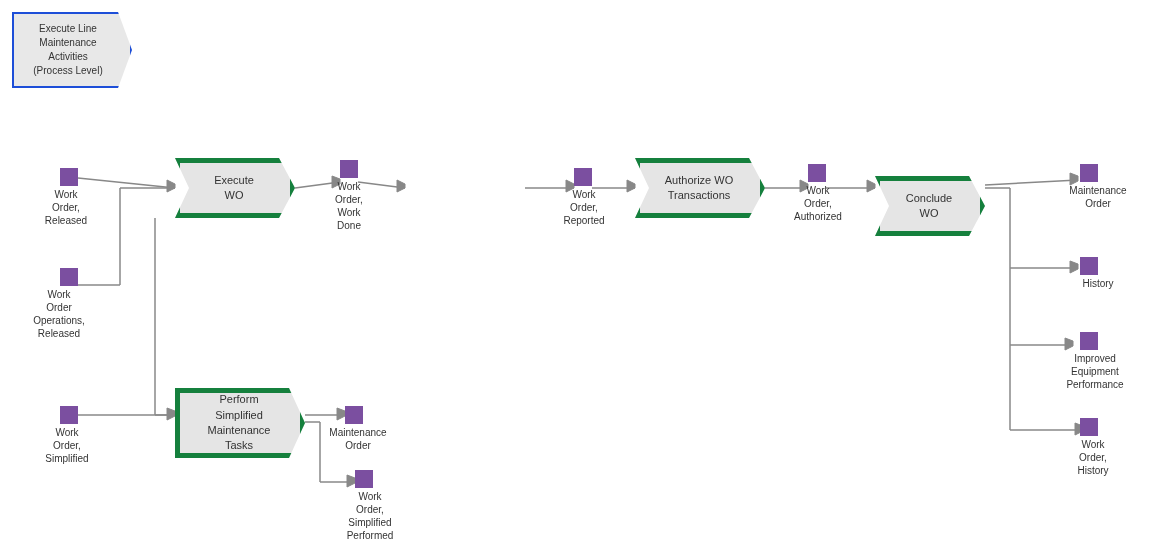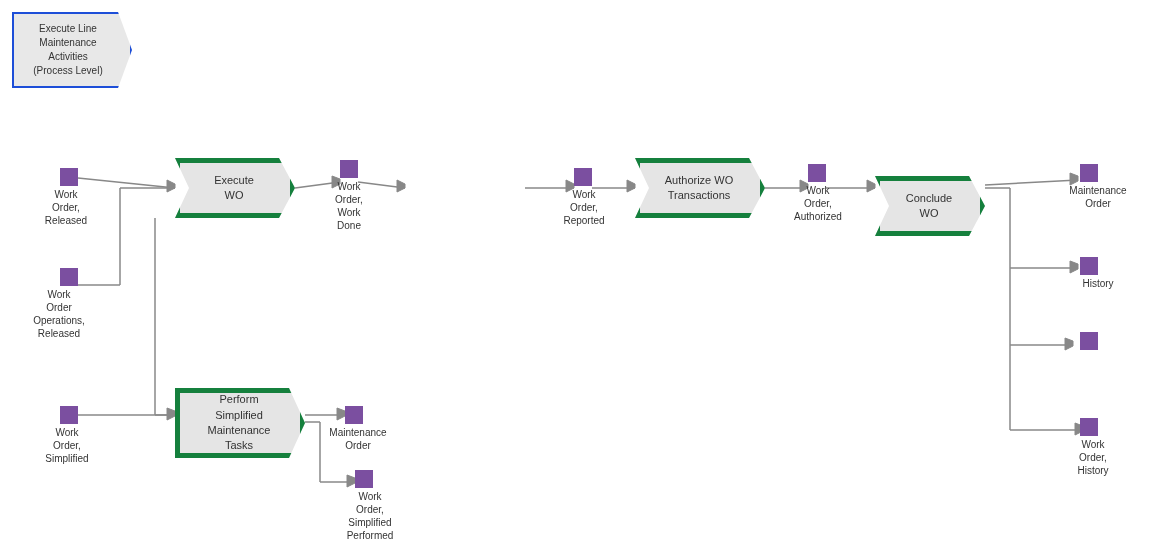--- a/index.html
+++ b/index.html
@@ -201,20 +201,21 @@
   <div class="purple-sq" style="left:808px; top:164px;"></div>
   <div class="entity-label" style="left:786px; top:184px; width:64px;">Work<br>Order,<br>Authorized</div>
 
   <div class="purple-sq" style="left:1080px; top:164px;"></div>
   <div class="entity-label" style="left:1058px; top:184px; width:80px;">Maintenance<br>Order</div>
 
   <div class="purple-sq" style="left:1080px; top:257px;"></div>
   <div class="entity-label" style="left:1068px; top:277px; width:60px;">History</div>
 
   <div class="purple-sq" style="left:1080px; top:332px;"></div>
+  <div class="entity-label" style="left:1050px; top:352px; width:90px;">Improved<br>Equipment<br>Performance</div>
 
   <div class="purple-sq" style="left:1080px; top:418px;"></div>
   <div class="entity-label" style="left:1058px; top:438px; width:70px;">Work<br>Order,<br>History</div>
 
   <div class="purple-sq" style="left:60px; top:406px;"></div>
   <div class="entity-label" style="left:36px; top:426px; width:62px;">Work<br>Order,<br>Simplified</div>
 
   <div class="purple-sq" style="left:345px; top:406px;"></div>
   <div class="entity-label" style="left:320px; top:426px; width:76px;">Maintenance<br>Order</div>
 

